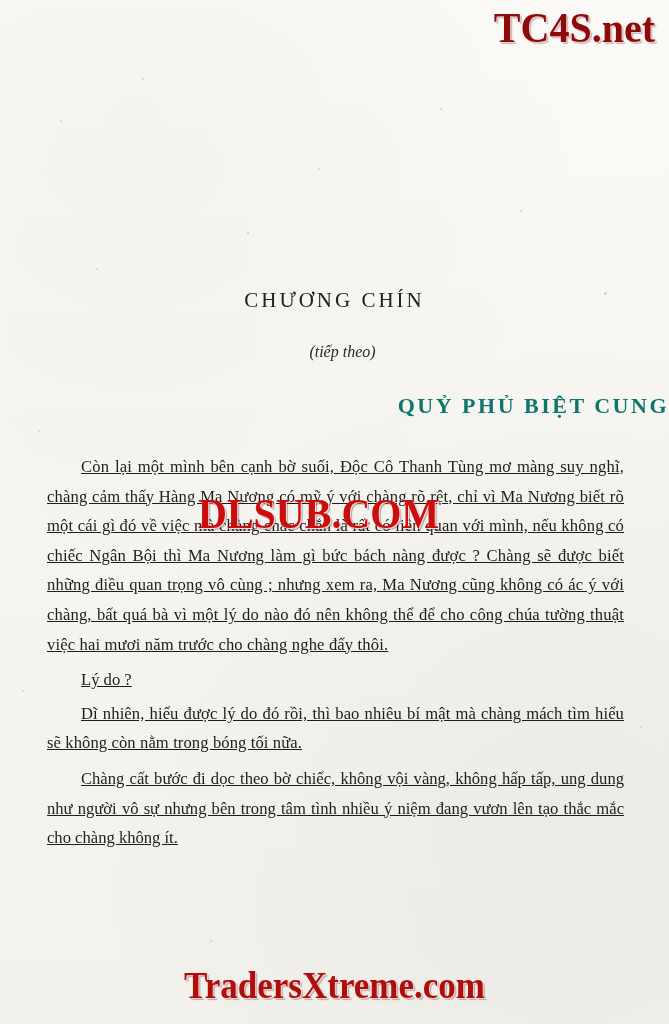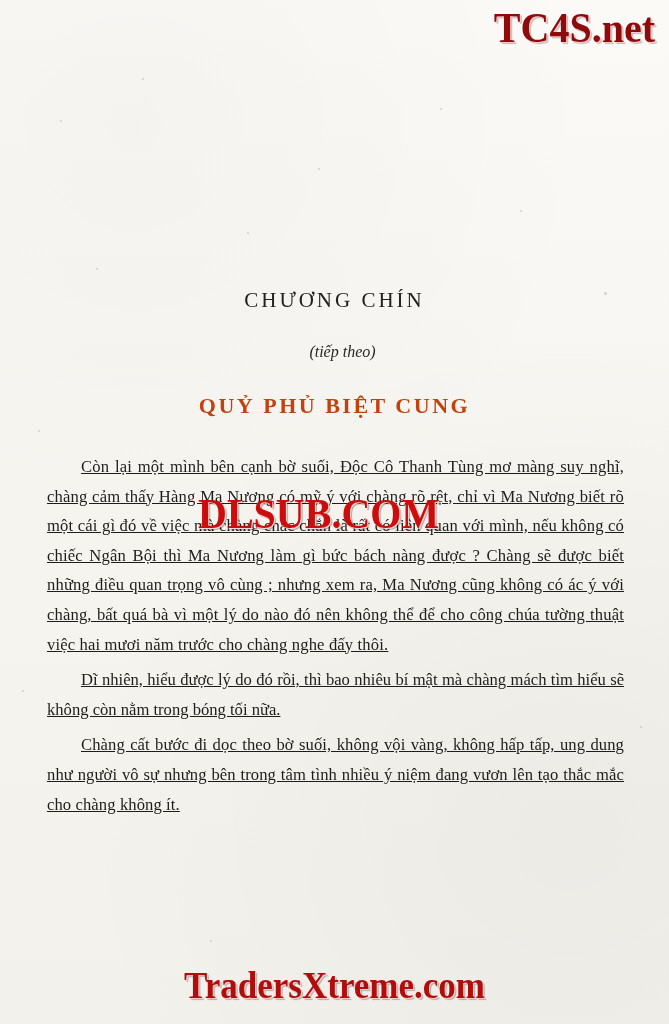--- a/index.html
+++ b/index.html
@@ -104,25 +104,25 @@
     text-align: center;
     font-size: 16px;
     font-style: italic;
     color: #2a2724;
   }
   .chapter-heading {
     position: absolute;
     top: 393px;
     left: 0;
     width: 669px;
-    text-align: center;
+    text-align: right;
     font-size: 22px;
     font-weight: bold;
     letter-spacing: 2.5px;
-    color: #c2410c;
+    color: #0f766e;
   }
 
   .body-text {
     position: absolute;
     top: 452px;
     left: 46px;
     width: 578px;
     font-size: 16.6px;
     line-height: 29.6px;
     color: #1f1d1b;
@@ -173,22 +173,23 @@
 <div class="content">
 
   <div class="chapter-title">CHƯƠNG   CHÍN</div>
 
   <div class="chapter-sub">(tiếp theo)</div>
 
   <div class="chapter-heading">QUỶ PHỦ BIỆT  CUNG</div>
 
   <div class="body-text">
     <p>Còn lại một mình bên  cạnh bờ suối, Độc Cô   Thanh Tùng mơ màng suy nghĩ, chàng cảm thấy Hàng Ma Nương có mỹ ý với chàng rõ rệt, chỉ vì Ma Nương biết rõ một cái gì đó về việc mà chàng chắc chắn là rất có liên quan với mình, nếu không có chiếc Ngân Bội thì Ma Nương làm gì bức bách nàng được ? Chàng sẽ được biết những điều quan trọng vô cùng ; nhưng xem ra, Ma Nương cũng không có ác ý với chàng, bất quá bà vì một lý do nào đó nên không thể để cho công chúa tường thuật việc hai mươi năm trước cho chàng nghe đấy thôi.</p>
+    <p class="tight">Lý do ?</p>
     <p>Dĩ nhiên, hiểu được lý do đó rồi, thì bao nhiêu bí mật mà chàng mách tìm hiểu sẽ không còn nằm trong bóng tối nữa.</p>
-    <p>Chàng cất bước đi dọc theo bờ suối, không vội vàng, không hấp tấp, ung dung như người vô sự nhưng bên trong tâm  tình nhiều ý niệm đang vươn lên tạo thắc mắc cho chàng không ít.</p>
+    <p>Chàng cất bước đi dọc theo bờ chiếc, không vội vàng, không hấp tấp, ung dung như người vô sự nhưng bên trong tâm  tình nhiều ý niệm đang vươn lên tạo thắc mắc cho chàng không ít.</p>
   </div>
 
 </div>
 
 <div class="wm-top">TC4S.net</div>
 
 <div class="wm-mid">DLSUB.COM</div>
 
 <div class="wm-bottom">TradersXtreme.com</div>
 

